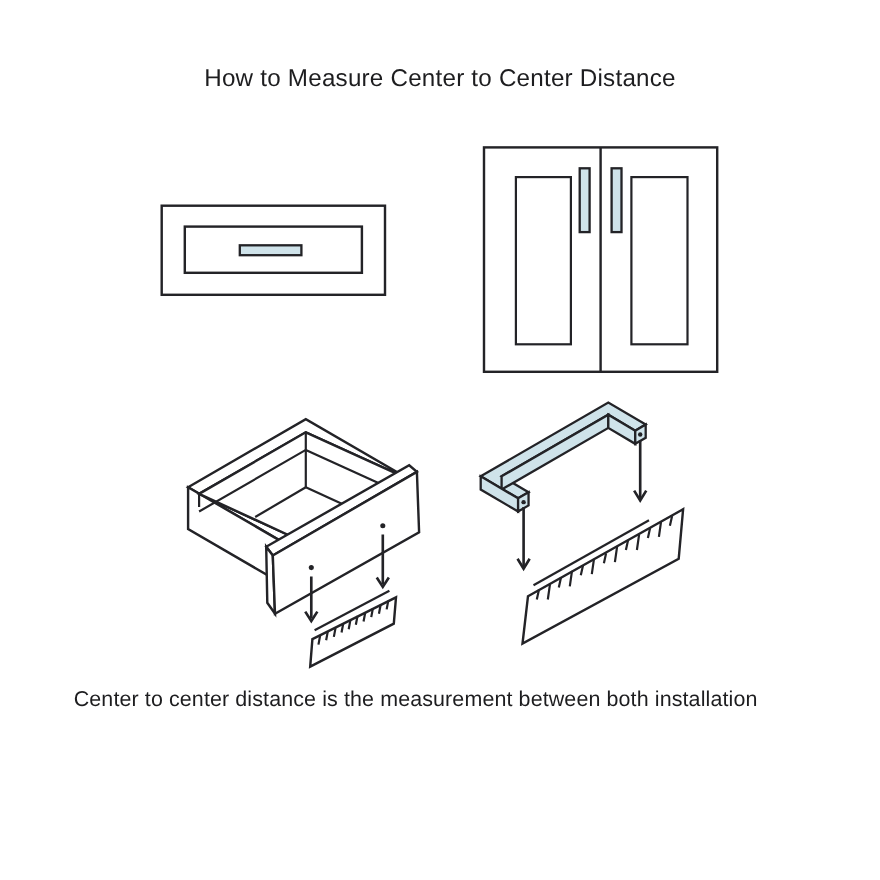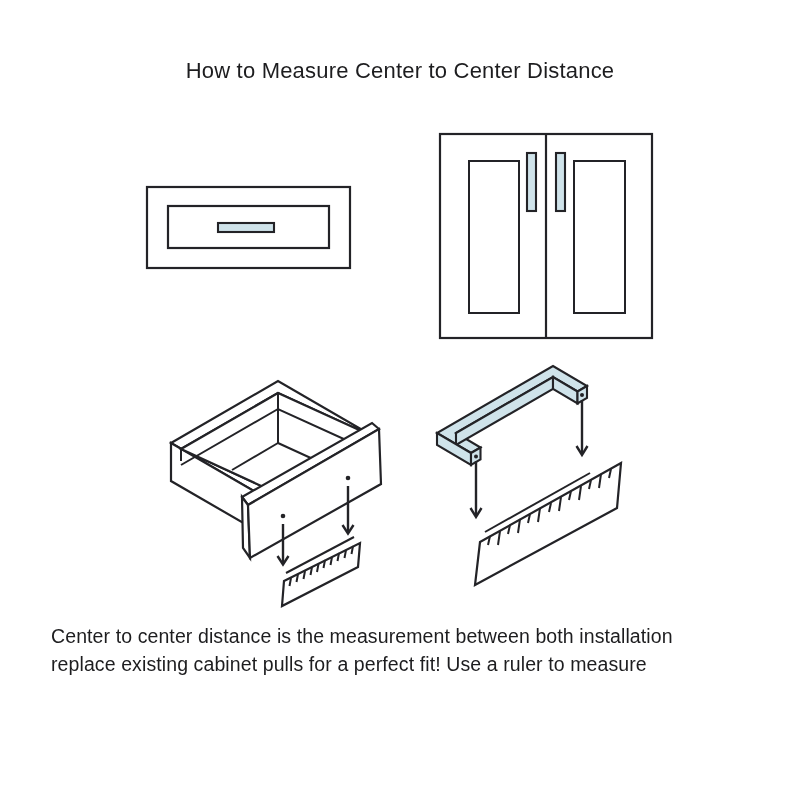--- a/index.html
+++ b/index.html
@@ -15,21 +15,21 @@
     text-align:center;
     font-size:22px;font-weight:500;letter-spacing:.2px;
     color:var(--text,#1d1d1f);
   }
   .illo{position:absolute;}
   #drawer-front-svg{left:145px;top:185px;}
   #cabinet-doors-svg{left:438px;top:132px;}
   #drawer-3d-svg{left:132px;top:368px;}
   #pull-3d-svg{left:425px;top:358px;}
   #description{
-    position:absolute;left:51px;top:622px;width:706px;
+    position:absolute;left:67px;top:622px;width:706px;
     font-size:19.5px;line-height:28px;
     color:var(--text,#1d1d1f);
     letter-spacing:.1px;
   }
   
   .ln{fill:none;stroke:var(--line,#232327);stroke-width:2.2;stroke-linejoin:miter;stroke-linecap:butt;}
   .lnthin{fill:none;stroke:var(--line,#232327);stroke-width:2;stroke-linejoin:miter;stroke-linecap:butt;}
   .fw{fill:#ffffff;stroke:var(--line,#232327);stroke-width:2.2;stroke-linejoin:miter;}
   .fb{fill:var(--accent,#cfe3ea);stroke:var(--line,#232327);stroke-width:2.1;stroke-linejoin:miter;}
   .dot{fill:var(--line,#232327);stroke:none;}
@@ -125,16 +125,15 @@
       <polygon class="fw" points="55,184 196,105 192,150 50,227"></polygon>
       <path class="lnthin" d="M65,178 l-2,9 M75,173 l-2,14 M85,167 l-2,9 M95,161 l-2,14
                               M105,156 l-2,9 M115,150 l-2,14 M126,145 l-2,9 M136,139 l-2,14
                               M146,133 l-2,9 M156,128 l-2,14 M166,122 l-2,9 M176,116 l-2,14
                               M186,111 l-2,9"></path>
     </g>
   </svg>
 
   <div id="description">
     <div>Center to center distance is the measurement between both installation</div>
-    <div>replace existing cabinet pulls for a perfect fit! Use a ruler to measure</div>
   </div>
 
 </div>
 
 </body></html>

